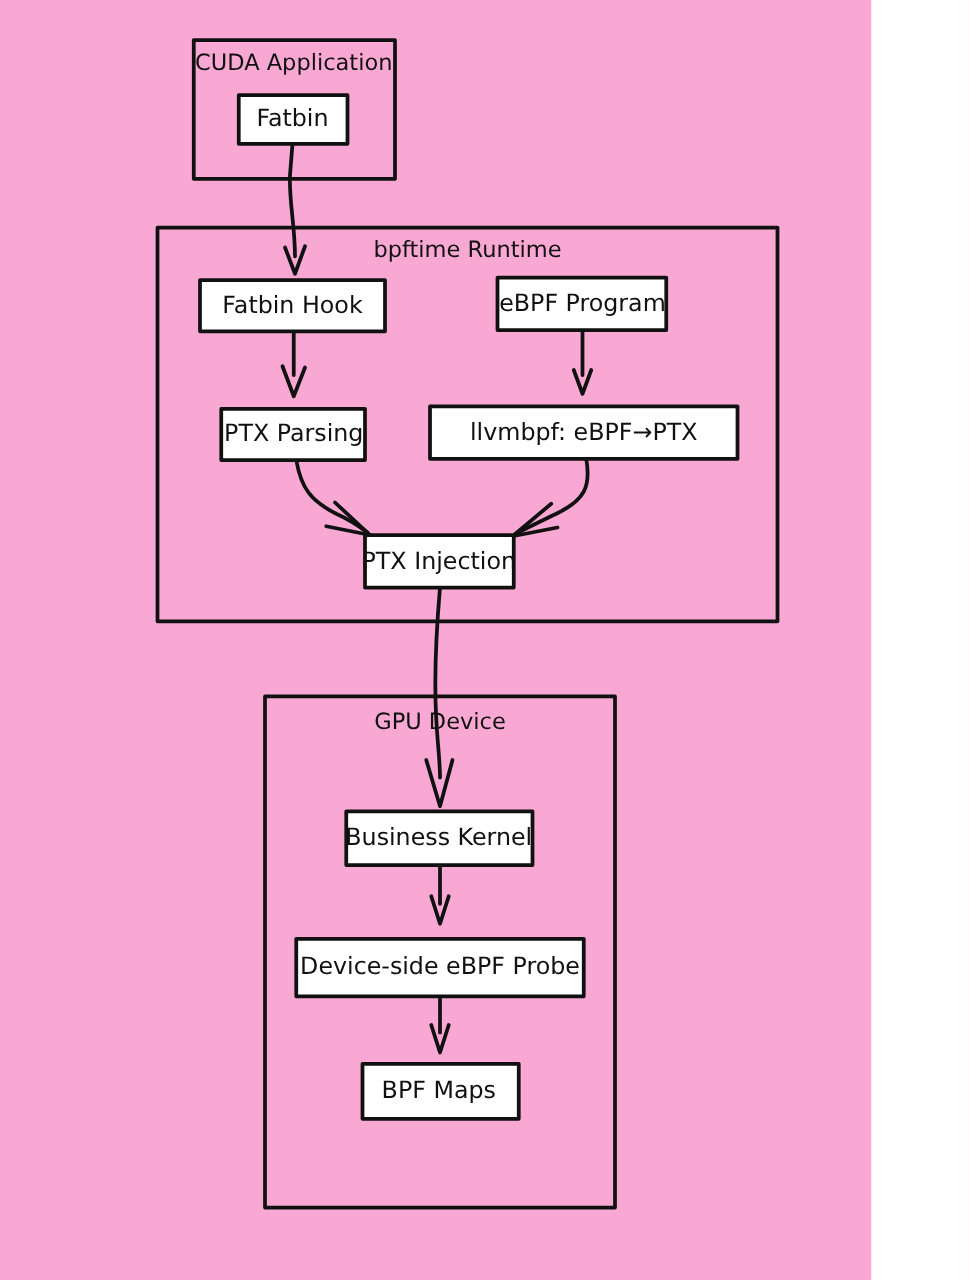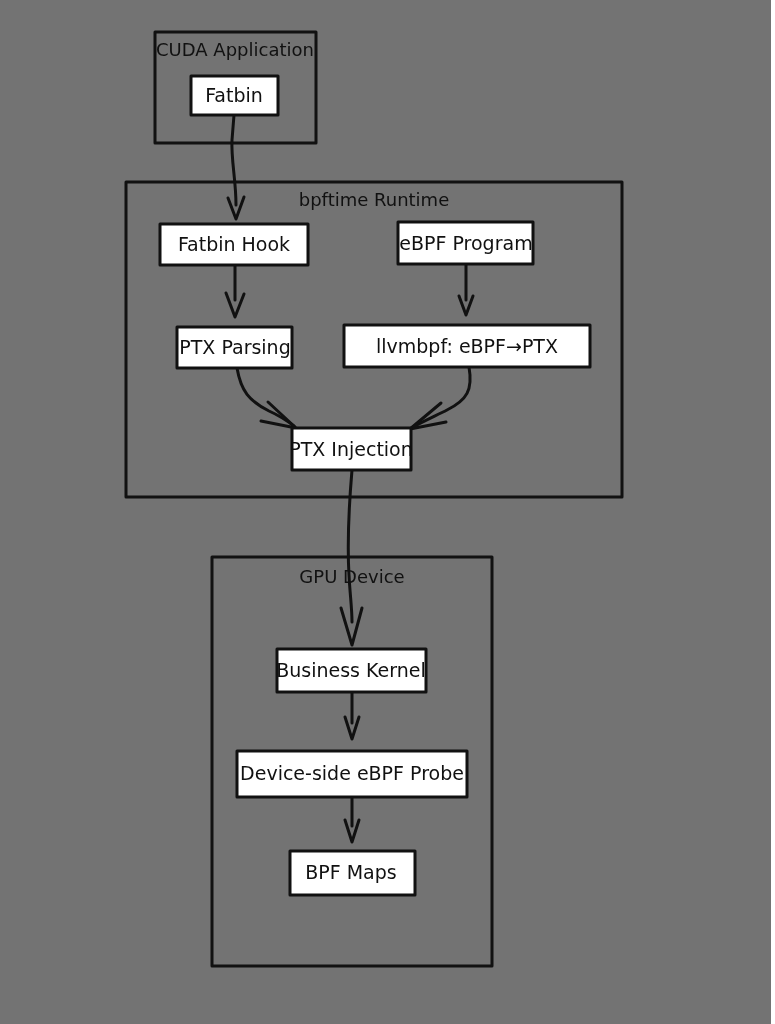--- a/index.html
+++ b/index.html
@@ -8,23 +8,23 @@
     background: #ffffff;
   }
   body {
     width: 775px;
     height: 1024px;
     font-family: "DejaVu Sans", sans-serif;
     overflow: hidden;
   }
   #diagram-root {
     position: relative;
-    width: 771px;
+    width: 697px;
     height: 1024px;
-    background: #737373;
+    background: #f9a8d4;
   }
   svg.layer {
     position: absolute;
     top: 0;
     left: 0;
     width: 775px;
     height: 1024px;
   }
   .node-label {
     font-family: "DejaVu Sans", sans-serif;

